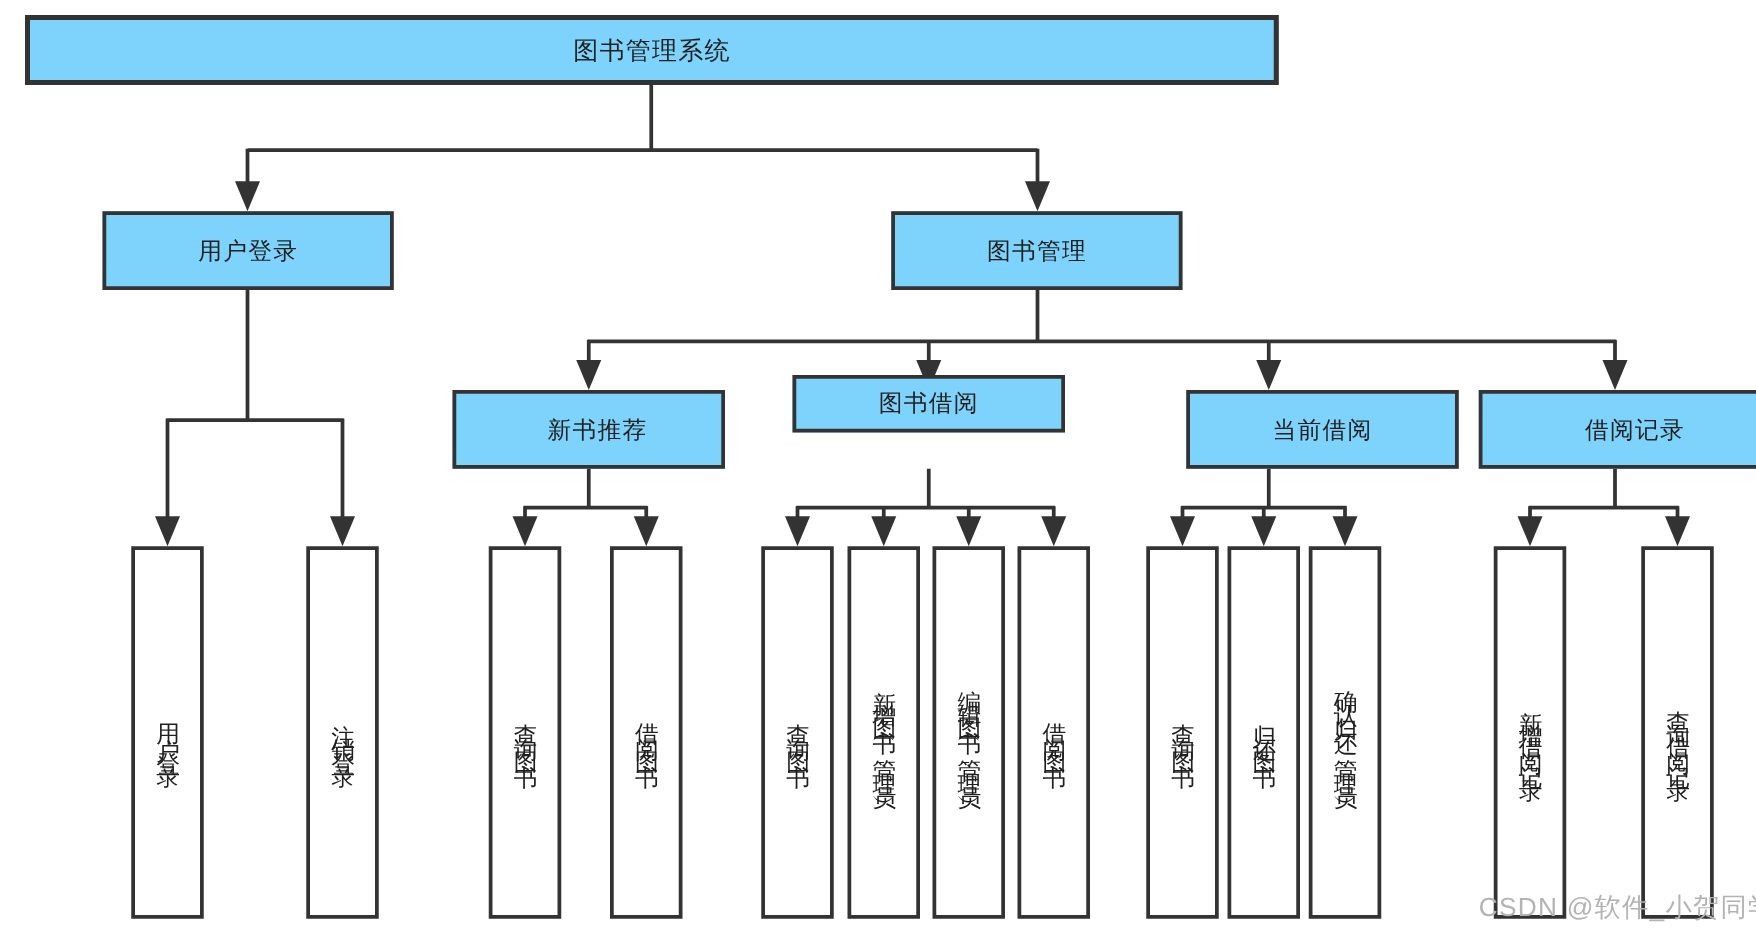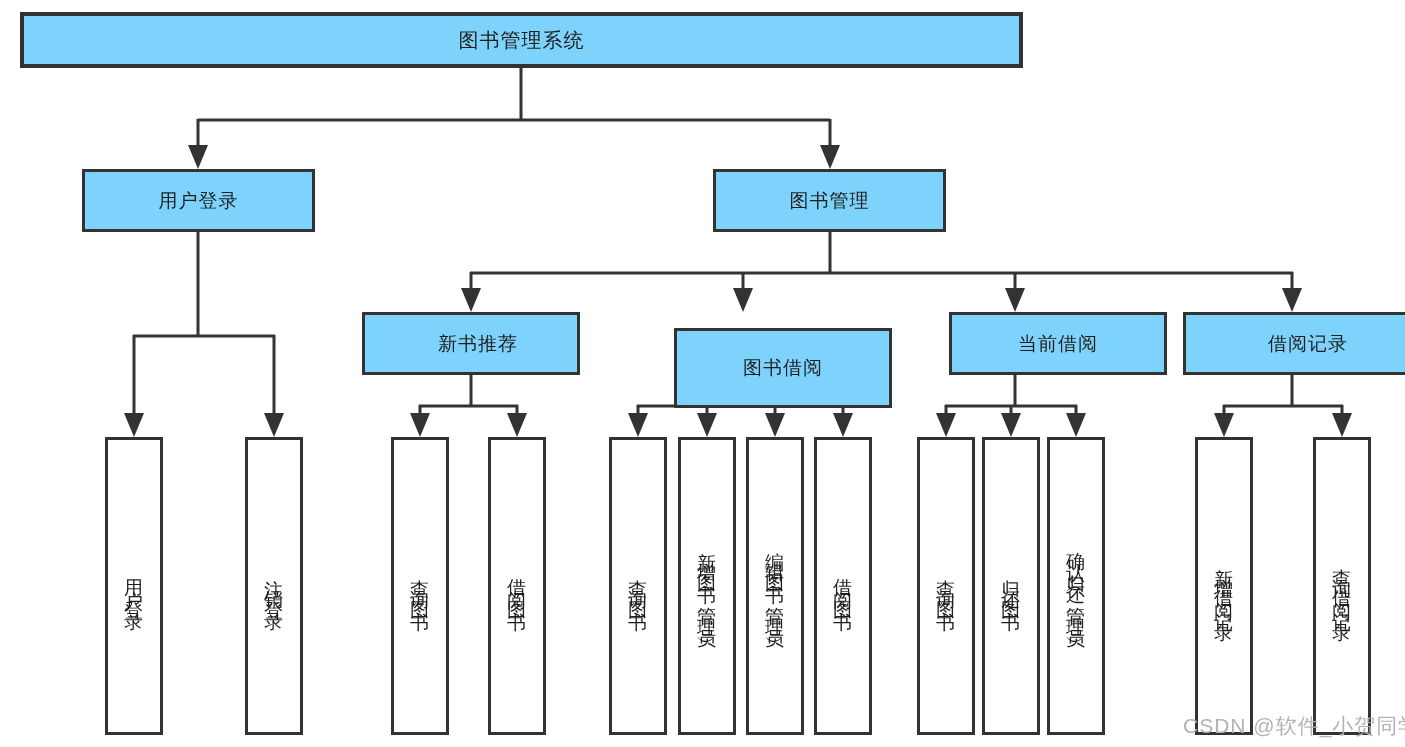--- a/index.html
+++ b/index.html
@@ -99,21 +99,21 @@
 <div class="node" style="left:82px; top:169px; width:233px; height:63px;">
   <span>用户登录</span>
 </div>
 <div class="node" style="left:713px; top:169px; width:233px; height:63px;">
   <span>图书管理</span>
 </div>
 
 <div class="node" style="left:362px; top:312px; width:218px; height:63px;padding-left:14px;">
   <span>新书推荐</span>
 </div>
-<div class="node" style="left:634px; top:328px; width:218px; height:80px;margin-left:40px;">
+<div class="node" style="left:634px; top:300px; width:218px; height:46px;">
   <span>图书借阅</span>
 </div>
 <div class="node" style="left:906px; top:312px; width:218px; height:63px;margin-left:43px;">
   <span>当前借阅</span>
 </div>
 <div class="node" style="left:1183px; top:312px; width:250px; height:63px;">
   <span>借阅记录</span>
 </div>
 
 <div class="vnode" style="left:105px;">

